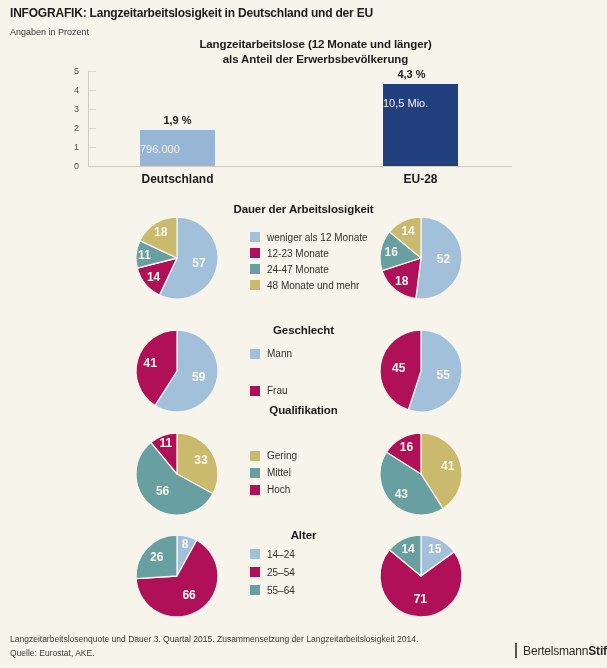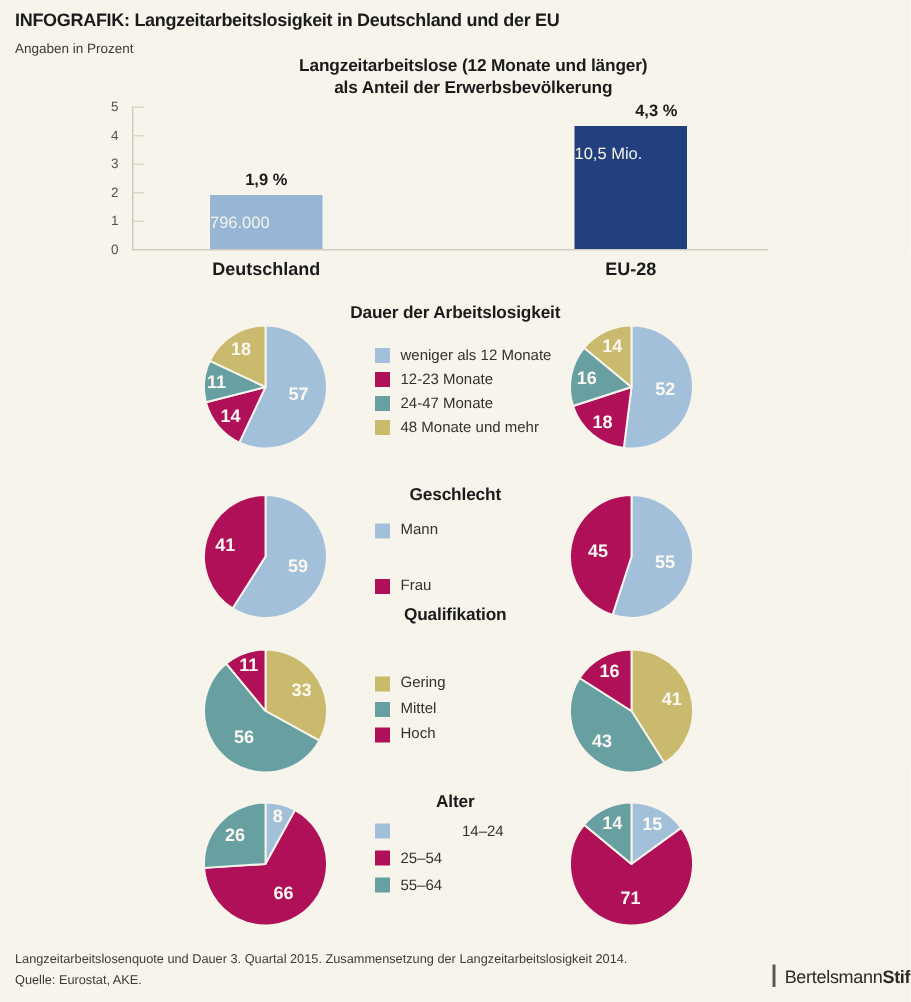--- a/index.html
+++ b/index.html
@@ -49,21 +49,21 @@
       <div class="abs tick-stub" style="position: absolute; left: 89px; top: 109px; width: 7px; height: 1px;"></div>
       <div class="ytick-label" style="position: absolute; left: 53px; top: 85px;">4</div>
       <div class="abs tick-stub" style="position: absolute; left: 89px; top: 90px; width: 7px; height: 1px;"></div>
       <div class="ytick-label" style="position: absolute; left: 53px; top: 66px;">5</div>
       <div class="abs tick-stub" style="position: absolute; left: 89px; top: 71px; width: 7px; height: 1px;"></div>
       <div style="position: absolute; left: 140px; top: 130px; width: 75px; height: 36px; background: rgb(151, 181, 213);"></div>
       <div class="abs bar-value-label" style="position: absolute; left: 115px; top: 114px; width: 125px;">1,9 %</div>
       <div class="abs bar-inner-label" style="position: absolute; left: 140px; top: 143px; width: 75px;">796.000</div>
       <div class="abs bar-cat-label" style="position: absolute; left: 105px; top: 172px; width: 145px;">Deutschland</div>
       <div style="position: absolute; left: 383px; top: 84px; width: 75px; height: 82px; background: rgb(35, 64, 126);"></div>
-      <div class="abs bar-value-label" style="position: absolute; left: 375px; top: 68px; width: 125px;">4,3 %</div>
+      <div class="abs bar-value-label" style="position: absolute; left: 349px; top: 68px; width: 125px;">4,3 %</div>
       <div class="abs bar-inner-label" style="position: absolute; left: 383px; top: 97px; width: 75px;">10,5 Mio.</div>
       <div class="abs bar-cat-label" style="position: absolute; left: 348px; top: 172px; width: 145px;">EU-28</div>
     </div>
   <div class="abs" id="pie-sections" style="left:0;top:0;width:607px;height:668px;">
       <div class="abs row-heading" style="position: absolute; top: 203px;">Dauer der Arbeitslosigkeit</div>
       <div class="abs legend-item" style="position: absolute; top: 229px; height: 16px;">
         <span class="legend-swatch" style="background: rgb(163, 192, 219);"></span>
         <span class="legend-label">weniger als 12 Monate</span>
       </div>
       <div class="abs legend-item" style="position: absolute; top: 245px; height: 16px;">
@@ -142,21 +142,21 @@
       </svg>
       <svg width="96" height="96" viewBox="-48 -48 96 96" style="position: absolute; left: 373px; top: 426px;">
         <path d="M0 0L0.00 -41.00A41 41 0 0 1 21.97 34.62Z" fill="#c9ba6e" stroke="#f7f4ec" stroke-width="1.3" stroke-linejoin="round"></path>
         <text x="26.8" y="-7.8" text-anchor="middle" dominant-baseline="central" class="pie-label">41</text>
         <path d="M0 0L21.97 34.62A41 41 0 0 1 -34.62 -21.97Z" fill="#689fa1" stroke="#f7f4ec" stroke-width="1.3" stroke-linejoin="round"></path>
         <text x="-19.7" y="19.7" text-anchor="middle" dominant-baseline="central" class="pie-label">43</text>
         <path d="M0 0L-34.62 -21.97A41 41 0 0 1 -0.00 -41.00Z" fill="#b01057" stroke="#f7f4ec" stroke-width="1.3" stroke-linejoin="round"></path>
         <text x="-14.6" y="-26.6" text-anchor="middle" dominant-baseline="central" class="pie-label">16</text>
       </svg>
       <div class="abs row-heading" style="position: absolute; top: 529px;">Alter</div>
-      <div class="abs legend-item" style="position: absolute; top: 545px; height: 18px; gap: 41px;">
+      <div class="abs legend-item" style="position: absolute; top: 545px; height: 18px;">
         <span class="legend-swatch" style="background: rgb(163, 192, 219);"></span>
         <span class="legend-label">14–24</span>
       </div>
       <div class="abs legend-item" style="position: absolute; top: 563px; height: 18px;">
         <span class="legend-swatch" style="background: rgb(176, 16, 87);"></span>
         <span class="legend-label">25–54</span>
       </div>
       <div class="abs legend-item" style="position: absolute; top: 581px; height: 18px;">
         <span class="legend-swatch" style="background: rgb(104, 159, 161);"></span>
         <span class="legend-label">55–64</span>

